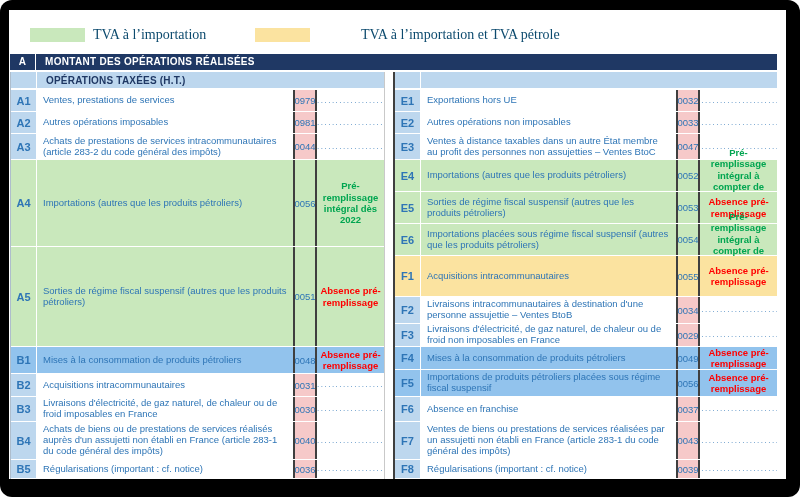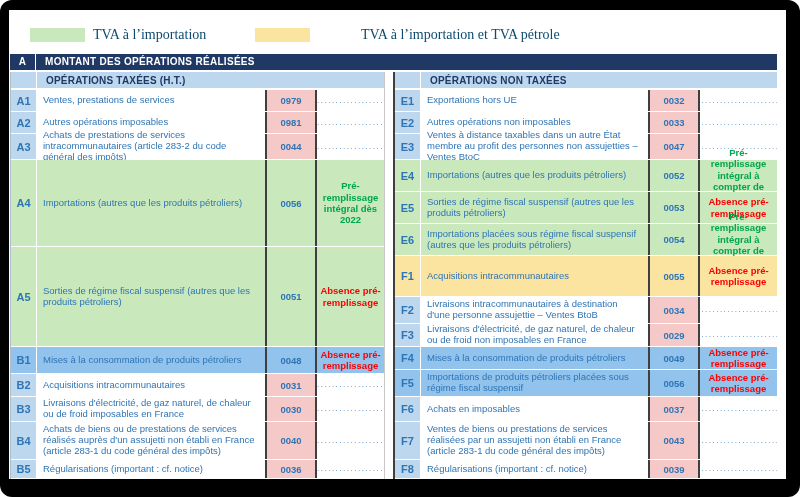--- a/index.html
+++ b/index.html
@@ -36,22 +36,22 @@
   .subheader{height:16px;margin-bottom:2px;background:#BDD7EE;color:#1F3864;
     font-size:10px;font-weight:bold;display:flex;align-items:center;letter-spacing:.2px;}
   .subheader .sub-id{width:26px;height:100%;border-right:1px solid #fff;flex:none;}
   .subheader .sub-label{padding-left:9px;}
 
   .row{display:flex;border-bottom:1px solid #fff;color:#2E75B6;}
   .cell{display:flex;align-items:center;}
   .cell-id{width:26px;flex:none;background:#BDD7EE;justify-content:center;
     font-size:11px;font-weight:bold;border-right:1px solid #fff;}
   .cell-label{flex:1;background:#fff;font-size:9.5px;line-height:1.15;padding:2px 6px;}
-  .cell-code{width:52px;flex:none;background:#F6C9C9;justify-content:center;
-    font-size:9.5px;font-weight:bold;border-left:2px solid #3f3f3f;border-right:2px solid #3f3f3f;}
+  .cell-code{width:24px;flex:none;background:#F6C9C9;justify-content:center;
+    font-size:9.5px;font-weight:normal;border-left:2px solid #3f3f3f;border-right:2px solid #3f3f3f;}
   .cell-value{background:#fff;justify-content:center;text-align:center;
     font-size:9.5px;font-weight:bold;line-height:1.2;padding:1px 3px;}
   .table-left .cell-value{width:67px;flex:none;}
   .table-right .cell-value{width:77px;flex:none;}
 
   .cell-value.dots{font-weight:normal;font-size:8px;letter-spacing:1.5px;color:#2E75B6;
     overflow:hidden;white-space:nowrap;}
   .cell-value.ann-green{color:#00A550;}
   .cell-value.ann-red{color:#FF0000;}
 </style>
@@ -140,21 +140,20 @@
           <div class="row" style="height: 19px;">
     <div class="cell cell-id">B5</div>
     <div class="cell cell-label">Régularisations (important : cf. notice)</div>
     <div class="cell cell-code">0036</div>
     <div class="cell cell-value dots">..........................</div>
   </div>
         </div>
       <div class="vtable table-right" id="table-right">
         <div class="subheader">
           <div class="sub-id"></div>
-          <div class="sub-label">OPÉRATIONS NON TAXÉES</div>
         </div>
       <div class="row" style="height: 22px;">
     <div class="cell cell-id">E1</div>
     <div class="cell cell-label">Exportations hors UE</div>
     <div class="cell cell-code">0032</div>
     <div class="cell cell-value dots">..........................</div>
   </div>
           <div class="row" style="height: 22px;">
     <div class="cell cell-id">E2</div>
     <div class="cell cell-label">Autres opérations non imposables</div>
@@ -210,21 +209,21 @@
     <div class="cell cell-value ann-red" style="background: rgb(146, 195, 237);">Absence pré-remplissage</div>
   </div>
           <div class="row" style="height: 27px; justify-content: center;">
     <div class="cell cell-id" style="background: rgb(146, 195, 237);">F5</div>
     <div class="cell cell-label" style="background: rgb(146, 195, 237);">Importations de produits pétroliers placées sous régime fiscal suspensif</div>
     <div class="cell cell-code" style="background: rgb(146, 195, 237);">0056</div>
     <div class="cell cell-value ann-red" style="background: rgb(146, 195, 237);">Absence pré-remplissage</div>
   </div>
           <div class="row" style="height: 25px;">
     <div class="cell cell-id">F6</div>
-    <div class="cell cell-label">Achats en imposables</div>
+    <div class="cell cell-label">Absence en franchise</div>
     <div class="cell cell-code">0037</div>
     <div class="cell cell-value dots">..........................</div>
   </div>
           <div class="row" style="height: 38px;">
     <div class="cell cell-id">F7</div>
     <div class="cell cell-label">Ventes de biens ou prestations de services réalisées par un assujetti non établi en France (article 283-1 du code général des impôts)</div>
     <div class="cell cell-code">0043</div>
     <div class="cell cell-value dots">..........................</div>
   </div>
           <div class="row" style="height: 19px;">

